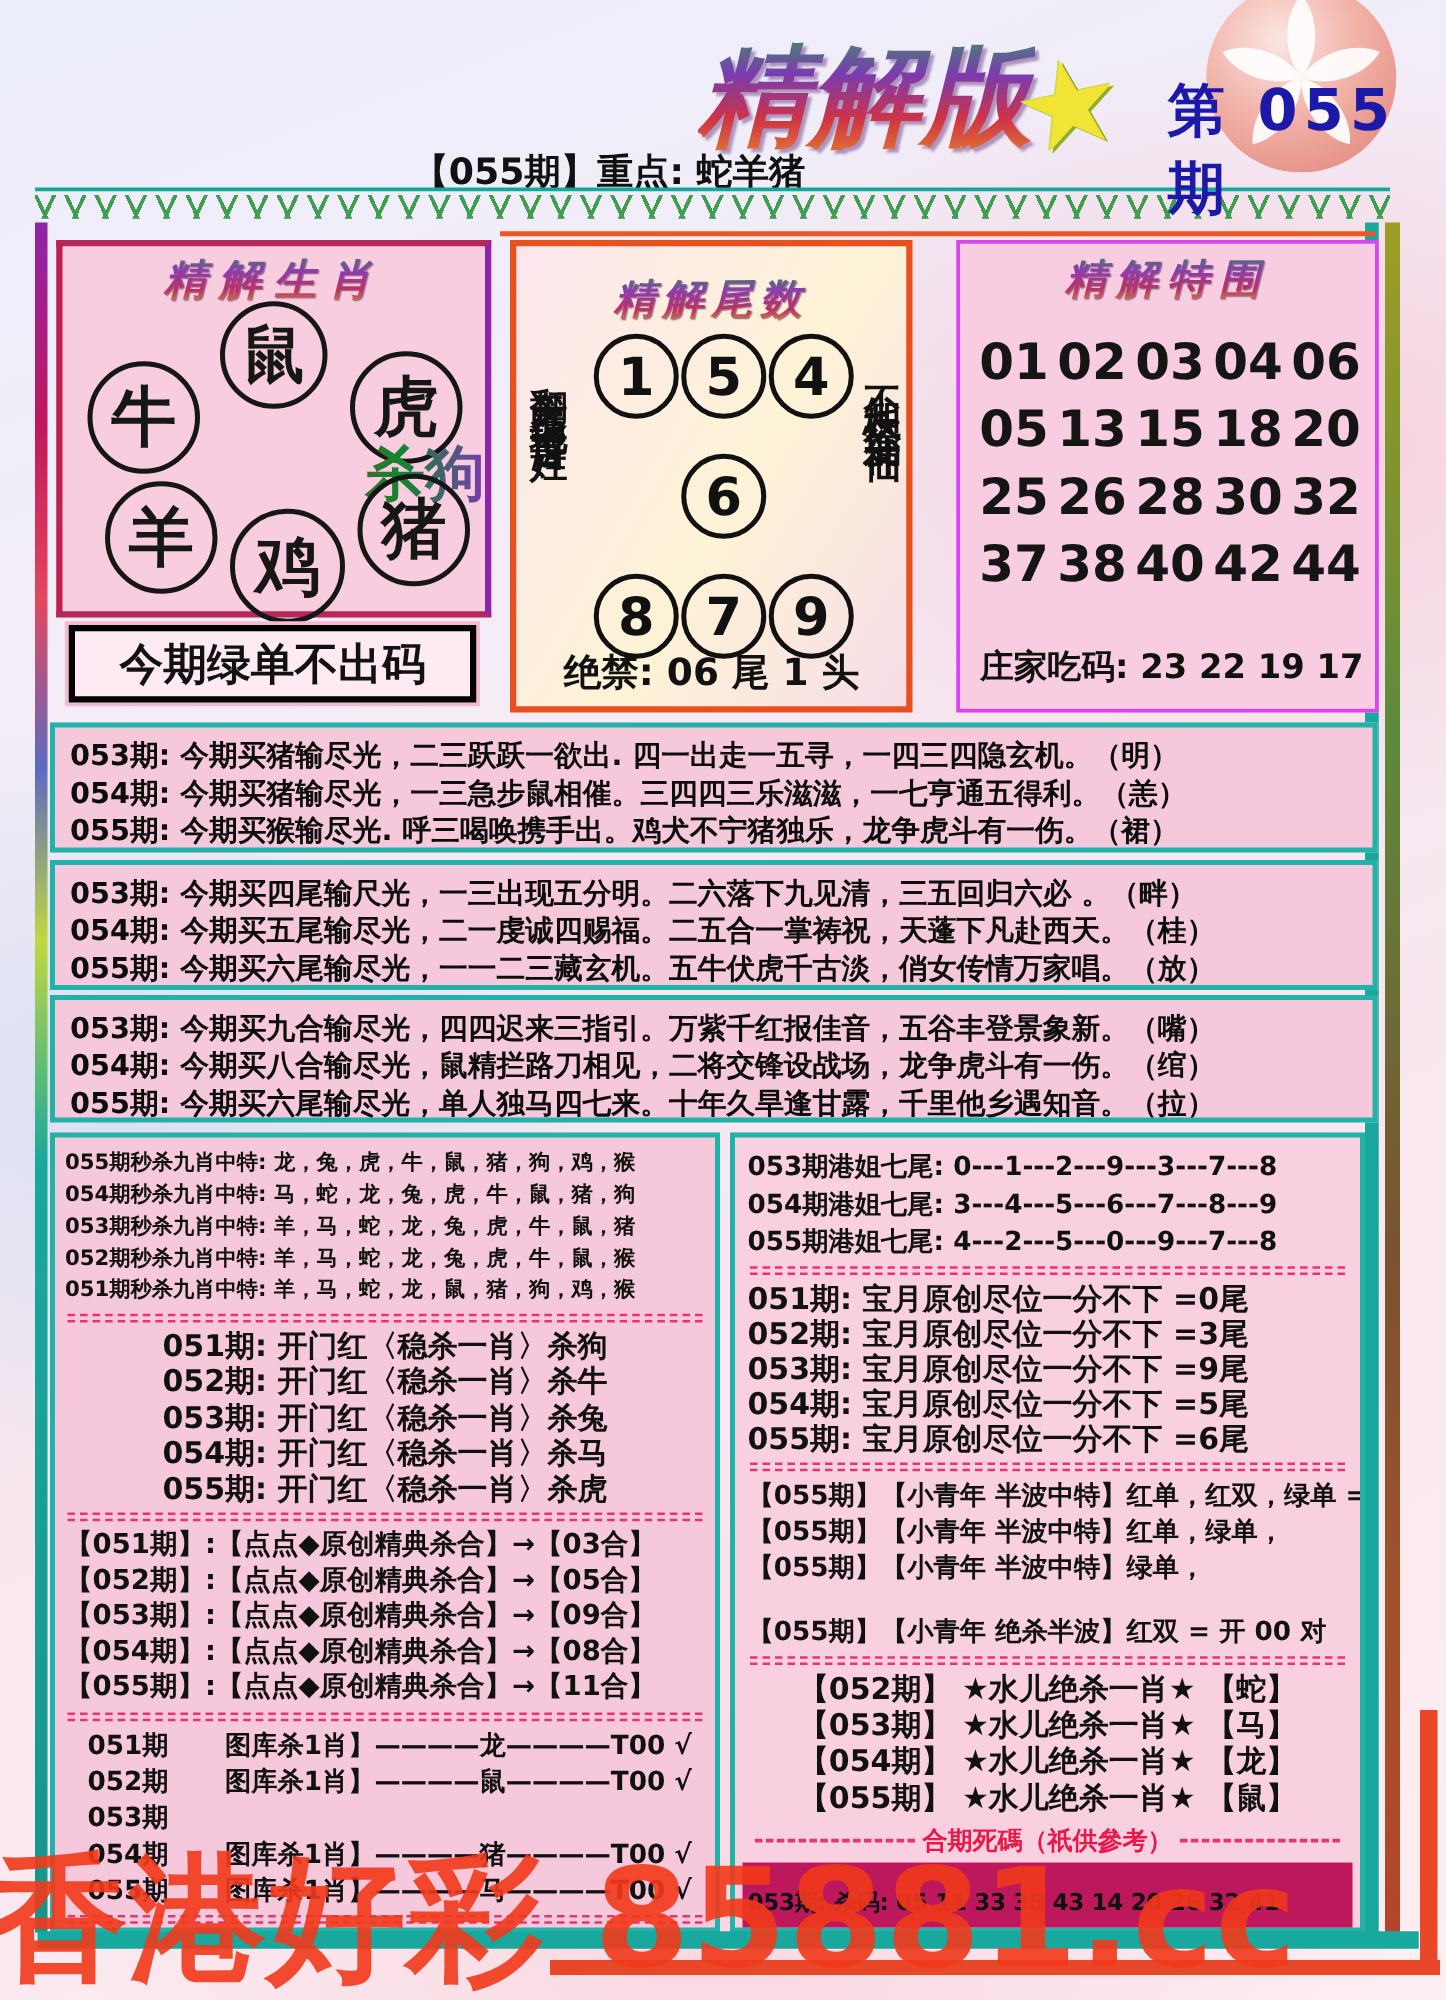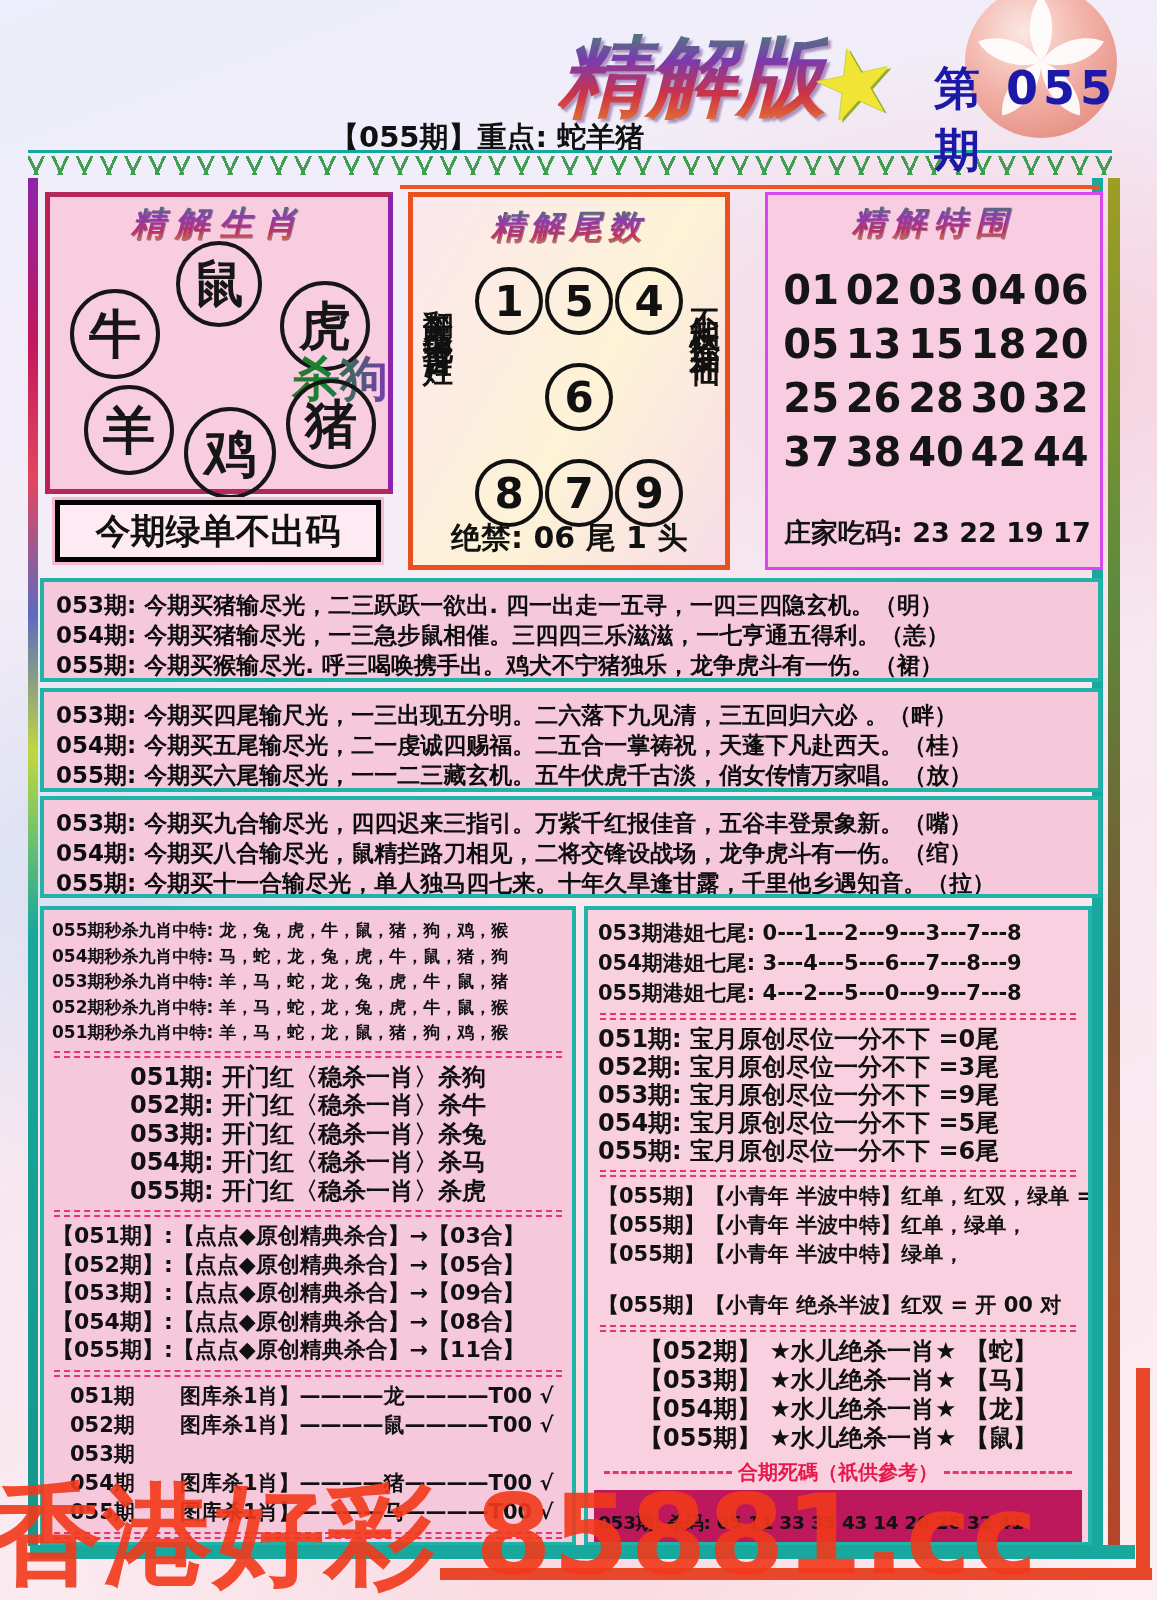--- a/index.html
+++ b/index.html
@@ -54,21 +54,21 @@
   .zc6{left:236px;top:182px;width:82px;height:82px;font-size:52px}
   .killdog{left:0;right:0;top:150px;text-align:right;font-size:48px;font-weight:900;
     background:linear-gradient(90deg,#1a4fd0,#c42020 45%,#11862f 80%,#7a3bb0);
     -webkit-background-clip:text;background-clip:text;color:transparent}
   .notebox{left:55px;top:500px;width:316px;height:52px;border:5px solid #000;background:#fdeaf2;
     display:flex;align-items:center;justify-content:center;font-size:35px;font-weight:bold;color:#111;
     box-shadow:0 0 0 3px #f6b9d2}
   
   .box2{left:408px;top:192px;width:322px;height:378px;box-sizing:border-box;
     background:linear-gradient(120deg,#fce6ee,#fdf3d6 55%,#f8dce8);border:5px solid #e8511e}
-  .box2 .gtitle{margin-top:8px;font-size:33px;letter-spacing:6px}
+  .box2 .gtitle{margin-top:20px;font-size:33px;letter-spacing:6px}
   .vtext{position:absolute;writing-mode:vertical-rl;font-size:30px;font-weight:bold;color:#111;
     letter-spacing:8px;top:88px}
   .vleft{left:4px}.vright{right:0px}
   .dc{position:absolute;width:60px;height:60px;border:4px solid #111;border-radius:50%;
     display:flex;align-items:center;justify-content:center;font-size:42px;font-weight:bold;color:#111}
   .d0{left:62px;top:70px}.d1{left:132px;top:70px}.d2{left:202px;top:70px}
   .d3{left:132px;top:166px}
   .d4{left:62px;top:262px}.d5{left:132px;top:262px}.d6{left:202px;top:262px}
   .tfoot{position:absolute;left:38px;bottom:6px;font-size:30px;font-weight:bold;color:#111}
   
@@ -207,21 +207,21 @@
     <div class="pline">055期: 今期买猴输尽光. 呼三喝唤携手出。鸡犬不宁猪独乐，龙争虎斗有一伤。（裙）</div>
   </div>
   <div class="abs pblock pB">
     <div class="pline">053期: 今期买四尾输尺光，一三出现五分明。二六落下九见清，三五回归六必 。（畔）</div>
     <div class="pline">054期: 今期买五尾输尽光，二一虔诚四赐福。二五合一掌祷祝，天蓬下凡赴西天。（桂）</div>
     <div class="pline">055期: 今期买六尾输尽光，一一二三藏玄机。五牛伏虎千古淡，俏女传情万家唱。（放）</div>
   </div>
   <div class="abs pblock pC">
     <div class="pline">053期: 今期买九合输尽光，四四迟来三指引。万紫千红报佳音，五谷丰登景象新。（嘴）</div>
     <div class="pline">054期: 今期买八合输尽光，鼠精拦路刀相见，二将交锋设战场，龙争虎斗有一伤。（绾）</div>
-    <div class="pline">055期: 今期买十一合输尽光，单人独马四七来。十年久旱逢甘露，千里他乡遇知音。（拉）</div>
+    <div class="pline">055期: 今期买六尾输尽光，单人独马四七来。十年久旱逢甘露，千里他乡遇知音。（拉）</div>
   </div>
 
   <div class="abs lcol">
     <div class="nine">055期秒杀九肖中特: 龙，兔，虎，牛，鼠，猪，狗，鸡，猴</div>
     <div class="nine">054期秒杀九肖中特: 马，蛇，龙，兔，虎，牛，鼠，猪，狗</div>
     <div class="nine">053期秒杀九肖中特: 羊，马，蛇，龙，兔，虎，牛，鼠，猪</div>
     <div class="nine">052期秒杀九肖中特: 羊，马，蛇，龙，兔，虎，牛，鼠，猴</div>
     <div class="nine">051期秒杀九肖中特: 羊，马，蛇，龙，鼠，猪，狗，鸡，猴</div>
     <div class="sep"></div>
     <div class="kaimen">051期: 开门红〈稳杀一肖〉杀狗</div>

